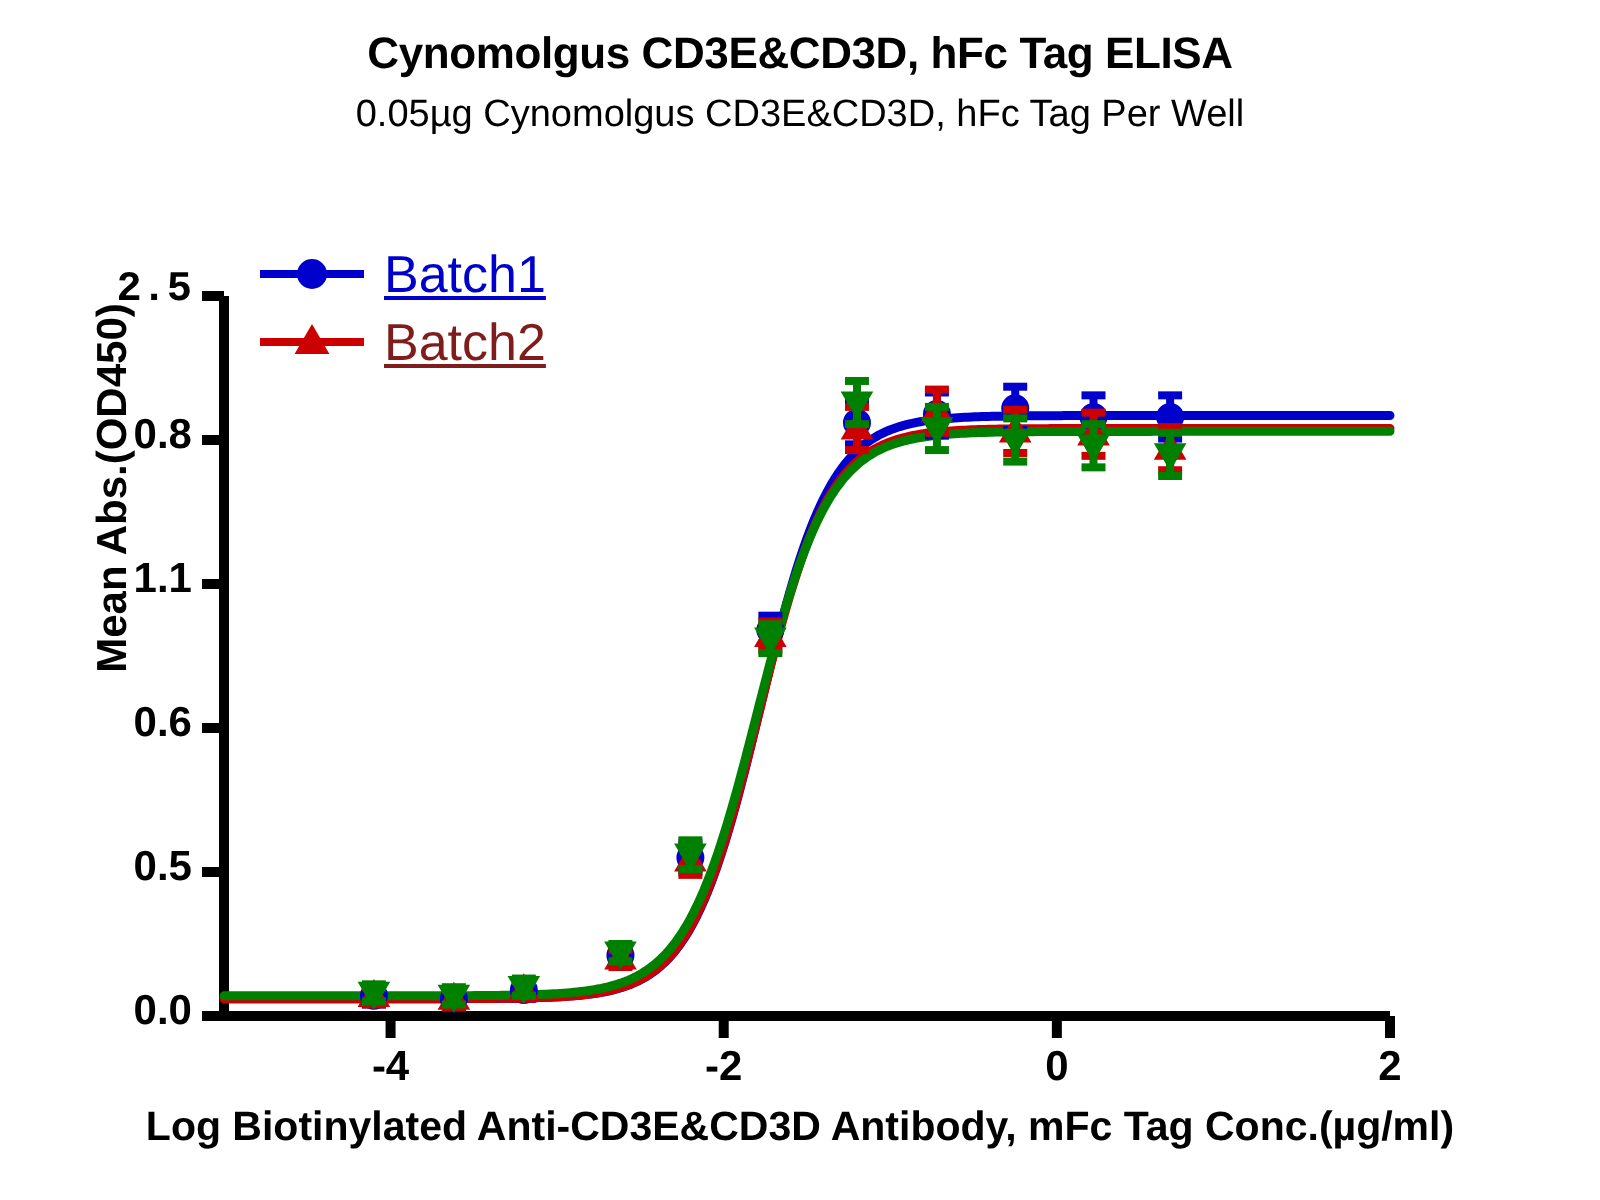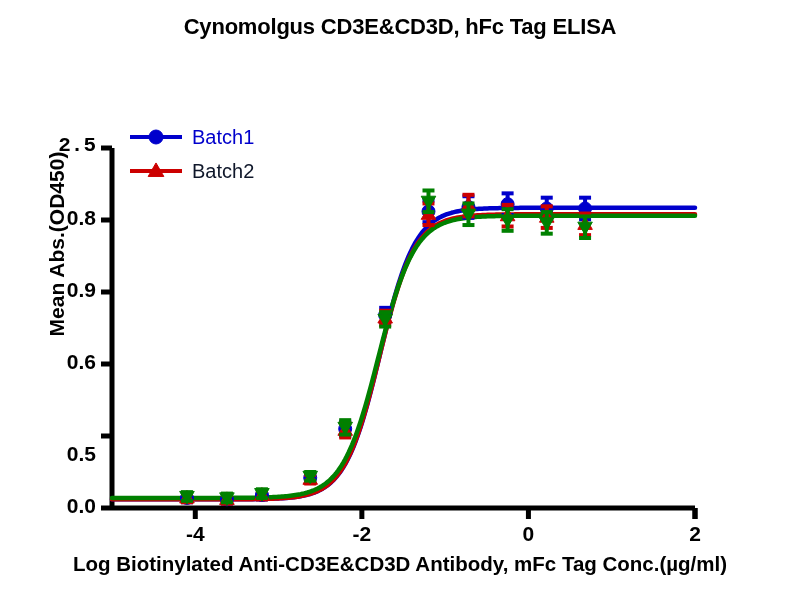--- a/index.html
+++ b/index.html
@@ -96,31 +96,33 @@
     height: 34px;
   }
   .legend-key {
     width: 56px;
     height: 22px;
     position: relative;
     margin-right: 8px;
   }
   .legend-key svg { display: block; }
   .legend-label {
-    font-size: 20px;
+    font-size: 26px;
     font-family: "Liberation Sans", sans-serif;
     white-space: nowrap;
+    text-decoration: underline;
   }
 </style>
 </head>
 <body>
 
 <div id="figure">
 
   <div class="chart-title">Cynomolgus CD3E&amp;CD3D, hFc Tag ELISA</div>
+  <div class="chart-subtitle">0.05µg Cynomolgus CD3E&amp;CD3D, hFc Tag Per Well</div>
 
   <svg id="plot-svg" width="800" height="600">
       <g>
         <line x1="112" y1="148" x2="112" y2="508" stroke="#000" stroke-width="5"></line>
         <line x1="112" y1="508" x2="695" y2="508" stroke="#000" stroke-width="5"></line>
       </g>
       <g>
         <line x1="101" y1="508" x2="112" y2="508" stroke="#000" stroke-width="5"></line>
         <line x1="101" y1="436" x2="112" y2="436" stroke="#000" stroke-width="5"></line>
         <line x1="101" y1="364" x2="112" y2="364" stroke="#000" stroke-width="5"></line>
@@ -271,23 +273,23 @@
         <polygon points="546.7514285714285,230.355 539.4714285714285,217.81 554.0314285714285,217.81" fill="#008000" stroke="#008000" stroke-width="1"></polygon>
         <line x1="585.0628571428572" y1="216.40000000000003" x2="585.0628571428572" y2="238" stroke="#008000" stroke-width="4"></line>
         <line x1="579.0628571428572" y1="216.40000000000003" x2="591.0628571428572" y2="216.40000000000003" stroke="#008000" stroke-width="4"></line>
         <line x1="579.0628571428572" y1="238" x2="591.0628571428572" y2="238" stroke="#008000" stroke-width="4"></line>
         <polygon points="585.0628571428572,234.67499999999998 577.7828571428572,222.13 592.3428571428572,222.13" fill="#008000" stroke="#008000" stroke-width="1"></polygon>
       </g>
     </svg>
 
   <div id="ytick-labels">
       <div class="tick-label ytick-label" style="left: 36px; top: 494px;">0.0</div>
-      <div class="tick-label ytick-label" style="left: 36px; top: 442px;">0.5</div>
+      <div class="tick-label ytick-label" style="left: 36px; top: 422px;">0.5</div>
       <div class="tick-label ytick-label" style="left: 36px; top: 350px;">0.6</div>
-      <div class="tick-label ytick-label" style="left: 36px; top: 278px;">0.9</div>
+      <div class="tick-label ytick-label" style="left: 36px; top: 278px;">1.1</div>
       <div class="tick-label ytick-label" style="left: 36px; top: 206px;">0.8</div>
       <div class="tick-label ytick-label" style="left: 36px; top: 134px; font-family: Liberation Mono, monospace;">2.5</div>
     </div>
   <div id="xtick-labels">
       <div class="tick-label xtick-label" style="left: 165.286px; top: 522px;">-4</div>
       <div class="tick-label xtick-label" style="left: 331.857px; top: 522px;">-2</div>
       <div class="tick-label xtick-label" style="left: 498.429px; top: 522px;">0</div>
       <div class="tick-label xtick-label" style="left: 665px; top: 522px;">2</div>
     </div>
 
@@ -304,17 +306,17 @@
         </span>
         <span class="legend-label" style="color: rgb(0, 0, 204);">Batch1</span>
       </div>
       <div class="legend-row">
         <span class="legend-key">
           <svg width="56" height="22">
             <line x1="2" y1="11" x2="54" y2="11" stroke="#CC0000" stroke-width="4"></line>
             <polygon points="28,2.950000000000001 20.16,16.46 35.84,16.46" fill="#CC0000" stroke="#CC0000" stroke-width="1"></polygon>
           </svg>
         </span>
-        <span class="legend-label" style="color: #0f172a;">Batch2</span>
+        <span class="legend-label" style="color: #7f1d1d;">Batch2</span>
       </div>
     </div>
 
 </div>
 
 </body></html>

